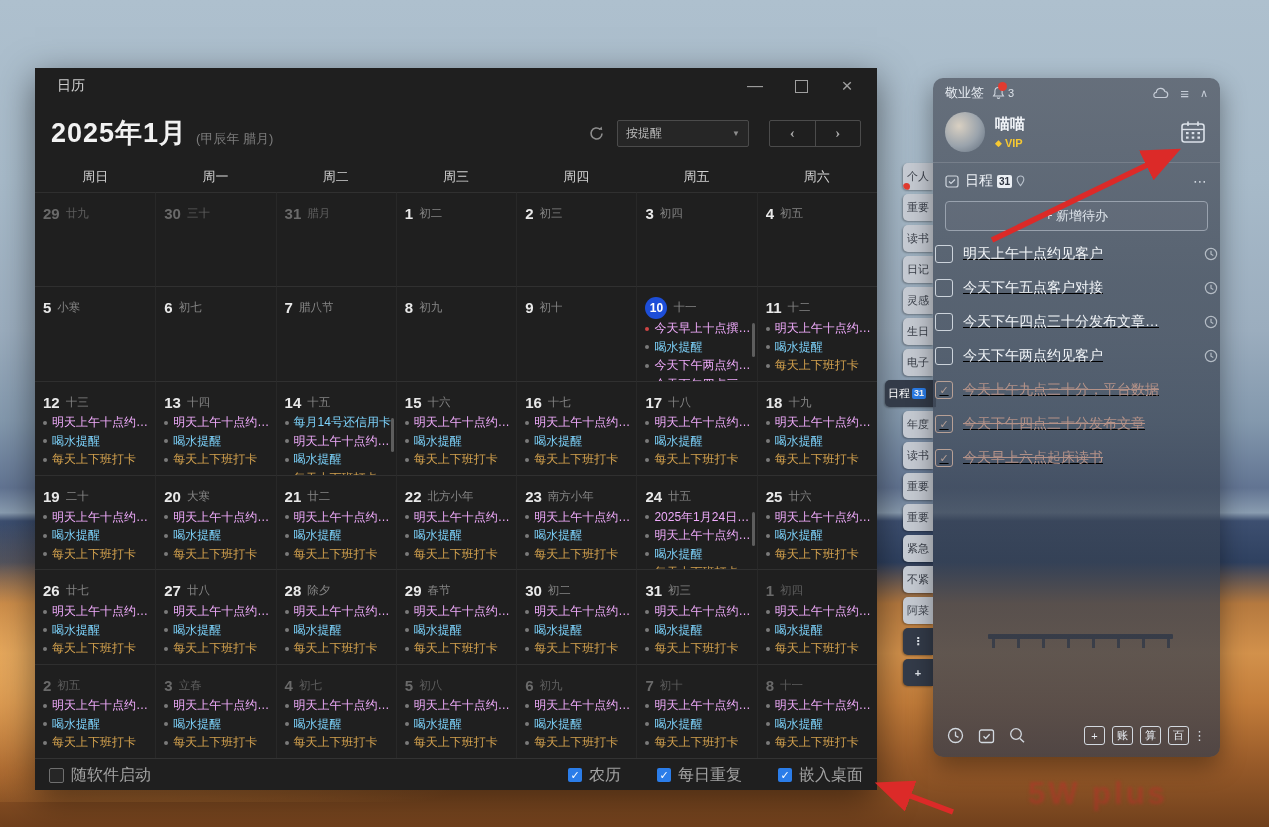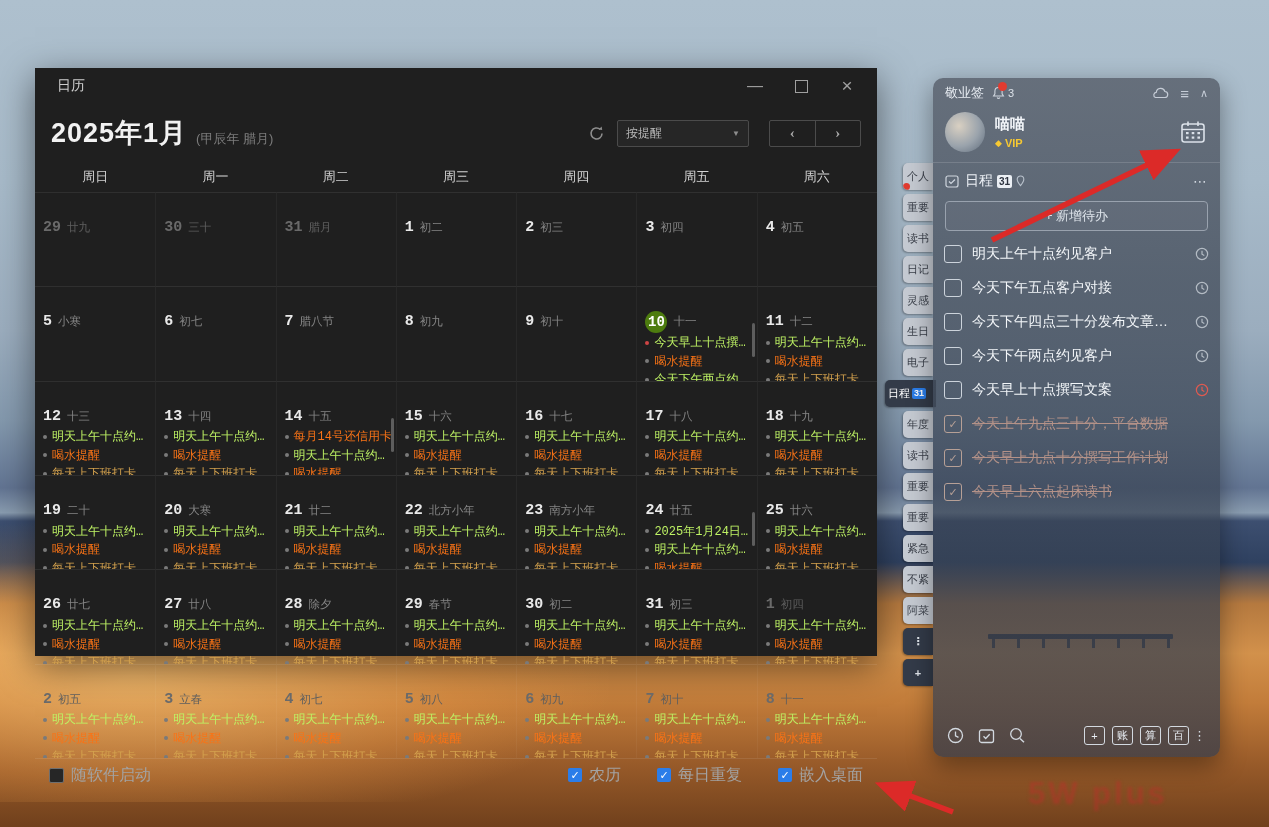--- a/index.html
+++ b/index.html
@@ -9,21 +9,21 @@
   
   .bg{position:absolute;inset:0;background:
       linear-gradient(180deg,#aec0ce 0%,#a7bac9 22%,#9badbe 40%,#8398ad 51%,#627492 59%,#41537437 62%,#3d4f70 63%,#2f4160 68%,#b5793f 73%,#d2914b 79%,#c27c3a 85%,#9a5c2a 92%,#70401c 100%);}
   .bg-glow{position:absolute;left:0;top:63%;width:48%;height:34%;
       background:radial-gradient(ellipse at 22% 55%,rgba(255,205,125,.6),rgba(255,170,80,.25) 48%,transparent 72%);}
   .pier{position:absolute;left:988px;top:634px;width:185px;height:5px;background:rgba(18,26,42,.75);border-radius:1px;}
   .pier-posts{position:absolute;left:992px;top:639px;width:178px;height:9px;
       background:repeating-linear-gradient(90deg,rgba(18,26,42,.7) 0 3px,transparent 3px 25px);}
 
   
-  .cal-win{position:absolute;left:35px;top:68px;width:842px;height:588px;background:#1f1f1f;
+  .cal-win{position:absolute;left:35px;top:68px;width:842px;height:722px;background:#1f1f1f;
       box-shadow:0 10px 34px rgba(0,0,0,.5);display:flex;flex-direction:column;}
   .cal-titlebar{height:36px;display:flex;align-items:center;padding:0 22px;flex:none;}
   .cal-title{font-size:14px;color:#cdcdcd;}
   .win-ctrls{margin-left:auto;display:flex;align-items:center;gap:30px;color:#a0a0a0;}
   .wc{width:16px;height:16px;display:flex;align-items:center;justify-content:center;font-size:16px;cursor:default;}
   .wc-max-box{width:11px;height:11px;border:1.5px solid #a0a0a0;}
   .cal-header{height:58px;display:flex;align-items:center;padding:0 16px;flex:none;}
   .month-title{font-size:27px;font-weight:bold;color:#f2f2f2;letter-spacing:1px;}
   .lunar-sub{font-size:13px;color:#7b7b7b;margin-left:9px;margin-top:12px;}
   .hdr-ctrls{margin-left:auto;display:flex;align-items:center;font-family:Liberation Serif, serif;}
@@ -32,33 +32,33 @@
       display:flex;align-items:center;padding:0 8px;margin-right:20px;}
   .dropdown-label{font-size:12px;color:#b8b8b8;}
   .dropdown-caret{margin-left:auto;font-size:8px;color:#8d8d8d;}
   .nav-group{width:90px;height:25px;border:1px solid #4b4b4b;border-radius:2px;display:flex;}
   .nav-btn{flex:1;display:flex;align-items:center;justify-content:center;color:#ababab;font-size:15px;font-weight:bold;}
   .nav-btn + .nav-btn{border-left:1px solid #4b4b4b;}
   .weekday-row{height:30px;display:grid;grid-template-columns:repeat(7,1fr);flex:none;}
   .weekday{display:flex;align-items:center;justify-content:center;font-size:13px;color:#d2d2d2;}
   .cal-grid{display:grid;grid-template-columns:repeat(7,1fr);grid-template-rows:repeat(6,1fr);height:566px;flex:none;}
   .day-cell{position:relative;overflow:hidden;border-top:1px solid rgba(255,255,255,.075);
-      border-left:1px solid rgba(255,255,255,.04);padding:23px 5px 0 8px;font-family:Liberation Mono, monospace;}
+      border-left:1px solid rgba(255,255,255,.04);padding:9px 5px 0 8px;}
   .day-cell:nth-child(7n+1){border-left:none;}
   .date-row{display:flex;align-items:center;gap:6px;height:23px;}
   .d-num{font-size:15px;font-weight:bold;color:#e9e9e9;}
   .d-lunar{font-size:11.5px;color:#858585;}
   .day-cell.other .d-num{color:#6a6a6a;}
   .day-cell.other .d-lunar{color:#5e5e5e;}
-  .today-circle{width:22px;height:22px;border-radius:50%;background:#4d7c0f;display:flex;align-items:center;
-      justify-content:center;color:#fff;font-size:14px;font-weight:bold;flex:none;}
+  .today-circle{width:22px;height:22px;border-radius:50%;background:#1d4ed8;display:flex;align-items:center;
+      justify-content:center;color:#fff;font-size:12px;font-weight:bold;flex:none;}
   .ev{display:flex;align-items:center;gap:5px;height:18.5px;white-space:nowrap;overflow:hidden;font-size:12px;}
   .ev .dot{width:4px;height:4px;border-radius:50%;background:#7a7a7a;flex:none;}
   .ev .dot.red{background:#cf4545;}
-  .ev-white{color:#bef264;} .ev-red{color:#f97316;} .ev-yellow{color:#d4a24e;}
+  .ev-white{color:#f0abfc;} .ev-red{color:#7dd3fc;} .ev-yellow{color:#d4a24e;}
   .cell-scroll{position:absolute;right:2px;top:36px;width:3px;height:34px;background:#5d5d5d;border-radius:2px;}
   .cal-footer{height:32px;border-top:1px solid rgba(255,255,255,.09);display:flex;align-items:center;
       padding:0 14px;flex:none;}
   .cb-empty{width:13px;height:13px;border:1px solid #6f6f6f;border-radius:2px;background:#262626;flex:none;}
   .cb-blue{width:14px;height:14px;background:#2b7de9;border-radius:2px;color:#fff;font-size:11px;
       display:flex;align-items:center;justify-content:center;flex:none;}
   .foot-label{font-size:16px;color:#a3a3a3;margin-left:7px;}
   .foot-opts{margin-left:auto;display:flex;align-items:center;gap:36px;}
   .foot-opt{display:flex;align-items:center;}
 
@@ -91,21 +91,21 @@
   .vip-diamond{color:#f6c832;font-size:9px;}
   .vip-text{color:#f6c832;font-size:11px;font-weight:bold;margin-left:3px;}
   .cal-icon-btn{margin-left:auto;width:30px;height:28px;display:flex;align-items:center;justify-content:center;}
   .p-section{display:flex;align-items:center;padding:9px 12px 4px 12px;flex:none;}
   .sec-title{font-size:14px;color:#ebeff4;margin-left:6px;}
   .sec-badge{background:#ebeff4;color:#2e3440;font-size:10px;font-weight:bold;border-radius:2px;padding:0 2px;margin-left:4px;line-height:13px;}
   .sec-more{margin-left:auto;color:#cfd6de;font-size:14px;letter-spacing:1px;}
   .add-btn{margin:7px 12px 6px 12px;height:28px;border:1px solid #99a2ae;border-radius:4px;
       display:flex;align-items:center;justify-content:center;font-size:13px;color:#dfe5ec;flex:none;background:rgba(255,255,255,.03);}
   .todo-list{flex:none;}
-  .todo-row{display:flex;align-items:center;height:34px;padding:0 11px;}
+  .todo-row{display:flex;align-items:center;height:34px;padding:0 2px;text-decoration:underline;}
   .todo-cb{width:16px;height:16px;border:1.5px solid #ccd3db;border-radius:3px;flex:none;
       display:flex;align-items:center;justify-content:center;font-size:11px;color:transparent;}
   .todo-label{margin-left:10px;font-size:14px;color:#f3f6f9;flex:1;white-space:nowrap;overflow:hidden;text-overflow:clip;}
   .todo-row.done .todo-cb{border-color:#b7a096;color:#b7a096;}
   .todo-row.done .todo-label{color:#b49288;text-decoration:line-through;}
   .todo-icon{flex:none;margin-left:6px;display:flex;}
   .p-spacer{flex:1;}
   .p-toolbar{display:flex;align-items:center;padding:0 14px 12px 14px;flex:none;}
   .pt-left{display:flex;align-items:center;gap:14px;}
   .pt-right{margin-left:auto;display:flex;align-items:center;gap:7px;}
@@ -972,37 +972,27 @@
         <div class="todo-row">
           <span class="todo-cb"></span>
           <span class="todo-label">今天下午两点约见客户</span>
           <span class="todo-icon">
             <svg width="14" height="14" viewBox="0 0 14 14">
               <circle cx="7" cy="7" r="5.6" fill="none" stroke="rgba(211,217,224,.75)" stroke-width="1.2"></circle>
               <path d="M7 3.8v3.4l2.3 1.3" fill="none" stroke="rgba(211,217,224,.75)" stroke-width="1.2"></path>
             </svg>
           </span>
         </div>
-        <div class="todo-row">
-          <span class="todo-cb"></span>
-          <span class="todo-label">今天早上十点撰写文案</span>
-          <span class="todo-icon">
-            <svg width="14" height="14" viewBox="0 0 14 14">
-              <circle cx="7" cy="7" r="5.6" fill="none" stroke="#e05a50" stroke-width="1.2"></circle>
-              <path d="M7 3.8v3.4l2.3 1.3" fill="none" stroke="#e05a50" stroke-width="1.2"></path>
-            </svg>
-          </span>
-        </div>
         <div class="todo-row done">
           <span class="todo-cb">✓</span>
           <span class="todo-label">今天上午九点三十分，平台数据</span>
         </div>
         <div class="todo-row done">
           <span class="todo-cb">✓</span>
-          <span class="todo-label">今天早上九点十分撰写工作计划</span>
+          <span class="todo-label">今天下午四点三十分发布文章</span>
         </div>
         <div class="todo-row done">
           <span class="todo-cb">✓</span>
           <span class="todo-label">今天早上六点起床读书</span>
         </div>
       </div>
 
     <div class="p-spacer"></div>
 
     <div class="p-toolbar">

